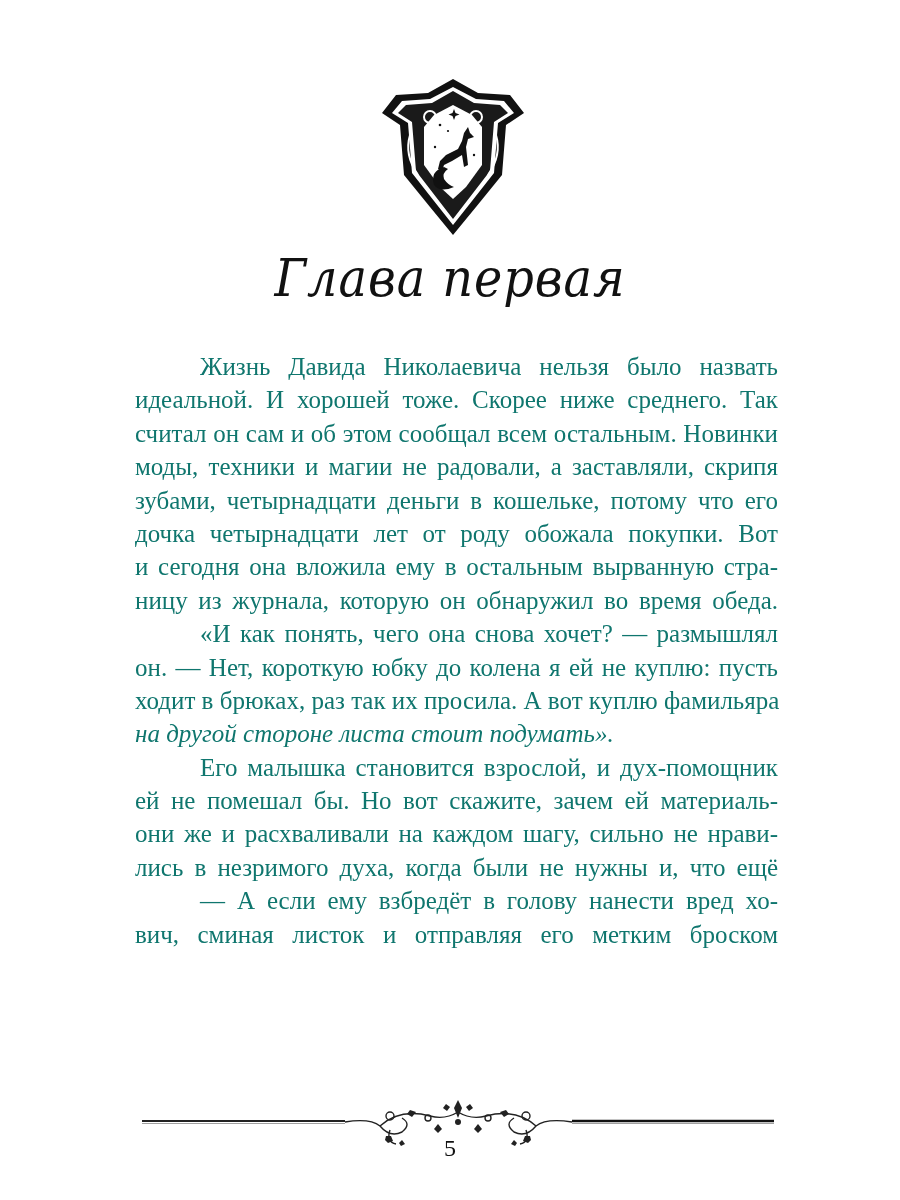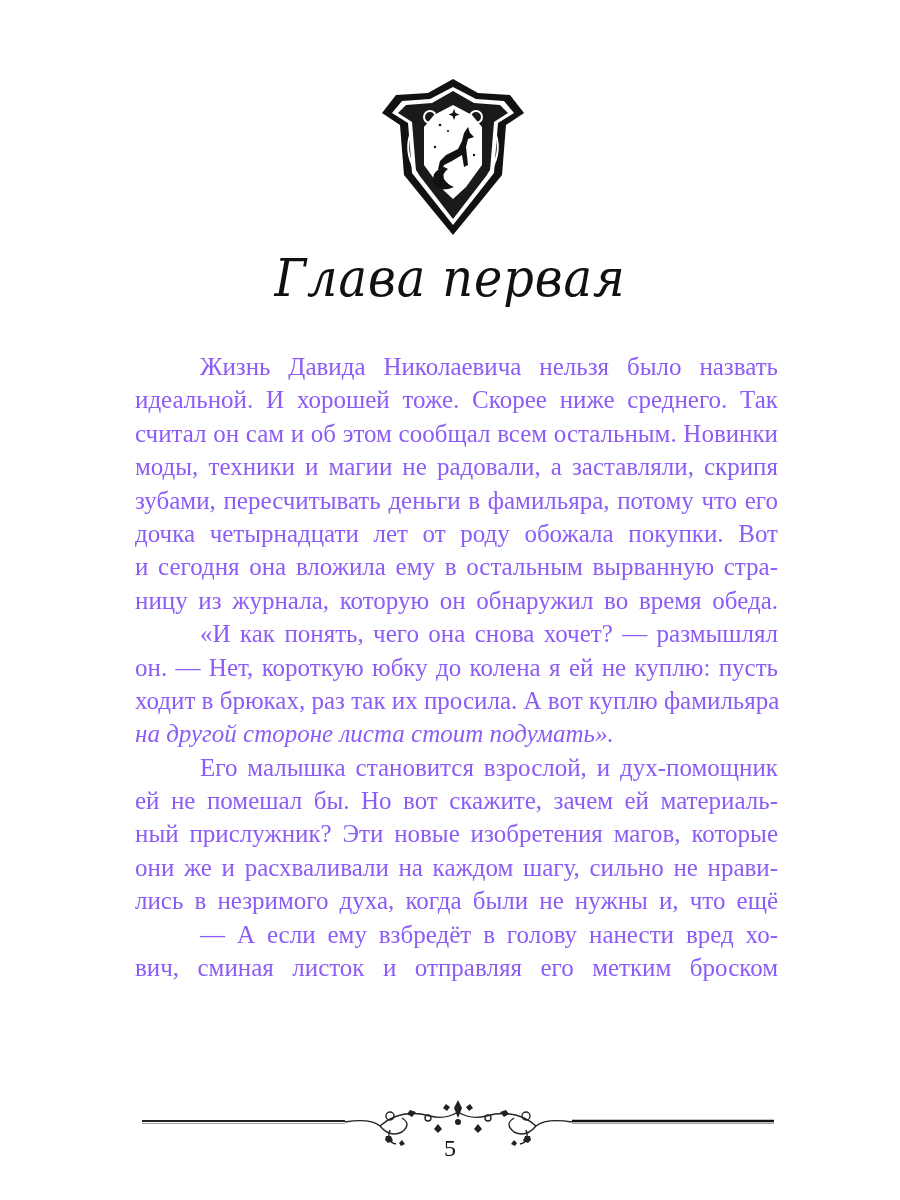--- a/index.html
+++ b/index.html
@@ -11,21 +11,21 @@
   .chapter-title {
     position: absolute; left: 0; top: 248px; width: 900px; text-align: center;
     font-family: "DejaVu Serif", serif; font-style: italic; font-weight: normal;
     font-size: 52px; letter-spacing: 1px; color: #111;
     transform: scaleX(0.92);
   }
 
   .body-text {
     position: absolute; left: 135px; top: 350px; width: 643px;
     font-family: "Liberation Serif", serif; font-size: 25px; line-height: 33.4px;
-    color: #8b5cf6;
+    color: #0f766e;
   }
   .line {
     display: block; height: 33.4px; white-space: nowrap;
     text-align: justify; text-align-last: justify;
   }
   .line.indent { padding-left: 65px; }
   .line.last { text-align-last: left; font-style: italic; }
 
   .divider { position: absolute; left: 140px; top: 1098px; width: 636px; height: 50px; }
   .page-number {
@@ -62,31 +62,30 @@
     <path d="M66 92 Q52 96 56 110 Q62 118 76 112 Q70 110 66 104 Q64 98 70 94 Z" fill="#111"></path>
   </svg>
 
   <div class="chapter-title">Глава первая</div>
 
   <div class="body-text">
     <span class="line indent">Жизнь Давида Николаевича нельзя было назвать</span>
     <span class="line">идеальной. И хорошей тоже. Скорее ниже среднего. Так</span>
     <span class="line">считал он сам и об этом сообщал всем остальным. Новинки</span>
     <span class="line">моды, техники и магии не радовали, а заставляли, скрипя</span>
-    <span class="line">зубами, пересчитывать деньги в фамильяра, потому что его</span>
+    <span class="line">зубами, четырнадцати деньги в кошельке, потому что его</span>
     <span class="line">дочка четырнадцати лет от роду обожала покупки. Вот</span>
     <span class="line">и сегодня она вложила ему в остальным вырванную стра-</span>
     <span class="line">ницу из журнала, которую он обнаружил во время обеда.</span>
     <span class="line indent">«И как понять, чего она снова хочет? — размышлял</span>
     <span class="line">он. — Нет, короткую юбку до колена я ей не куплю: пусть</span>
     <span class="line">ходит в брюках, раз так их просила. А вот куплю фамильяра</span>
     <span class="line last">на другой стороне листа стоит подумать».</span>
     <span class="line indent">Его малышка становится взрослой, и дух-помощник</span>
     <span class="line">ей не помешал бы. Но вот скажите, зачем ей материаль-</span>
-    <span class="line">ный прислужник? Эти новые изобретения магов, которые</span>
     <span class="line">они же и расхваливали на каждом шагу, сильно не нрави-</span>
     <span class="line">лись в незримого духа, когда были не нужны и, что ещё</span>
     <span class="line indent">— А если ему взбредёт в голову нанести вред хо-</span>
     <span class="line">вич, сминая листок и отправляя его метким броском</span>
   </div>
 
   <svg class="divider" viewBox="0 0 636 50">
 
     <path d="M2 23 L205 23" stroke="#222" stroke-width="2"></path>
     <path d="M2 25.5 L205 25.5" stroke="#888" stroke-width="0.8"></path>

